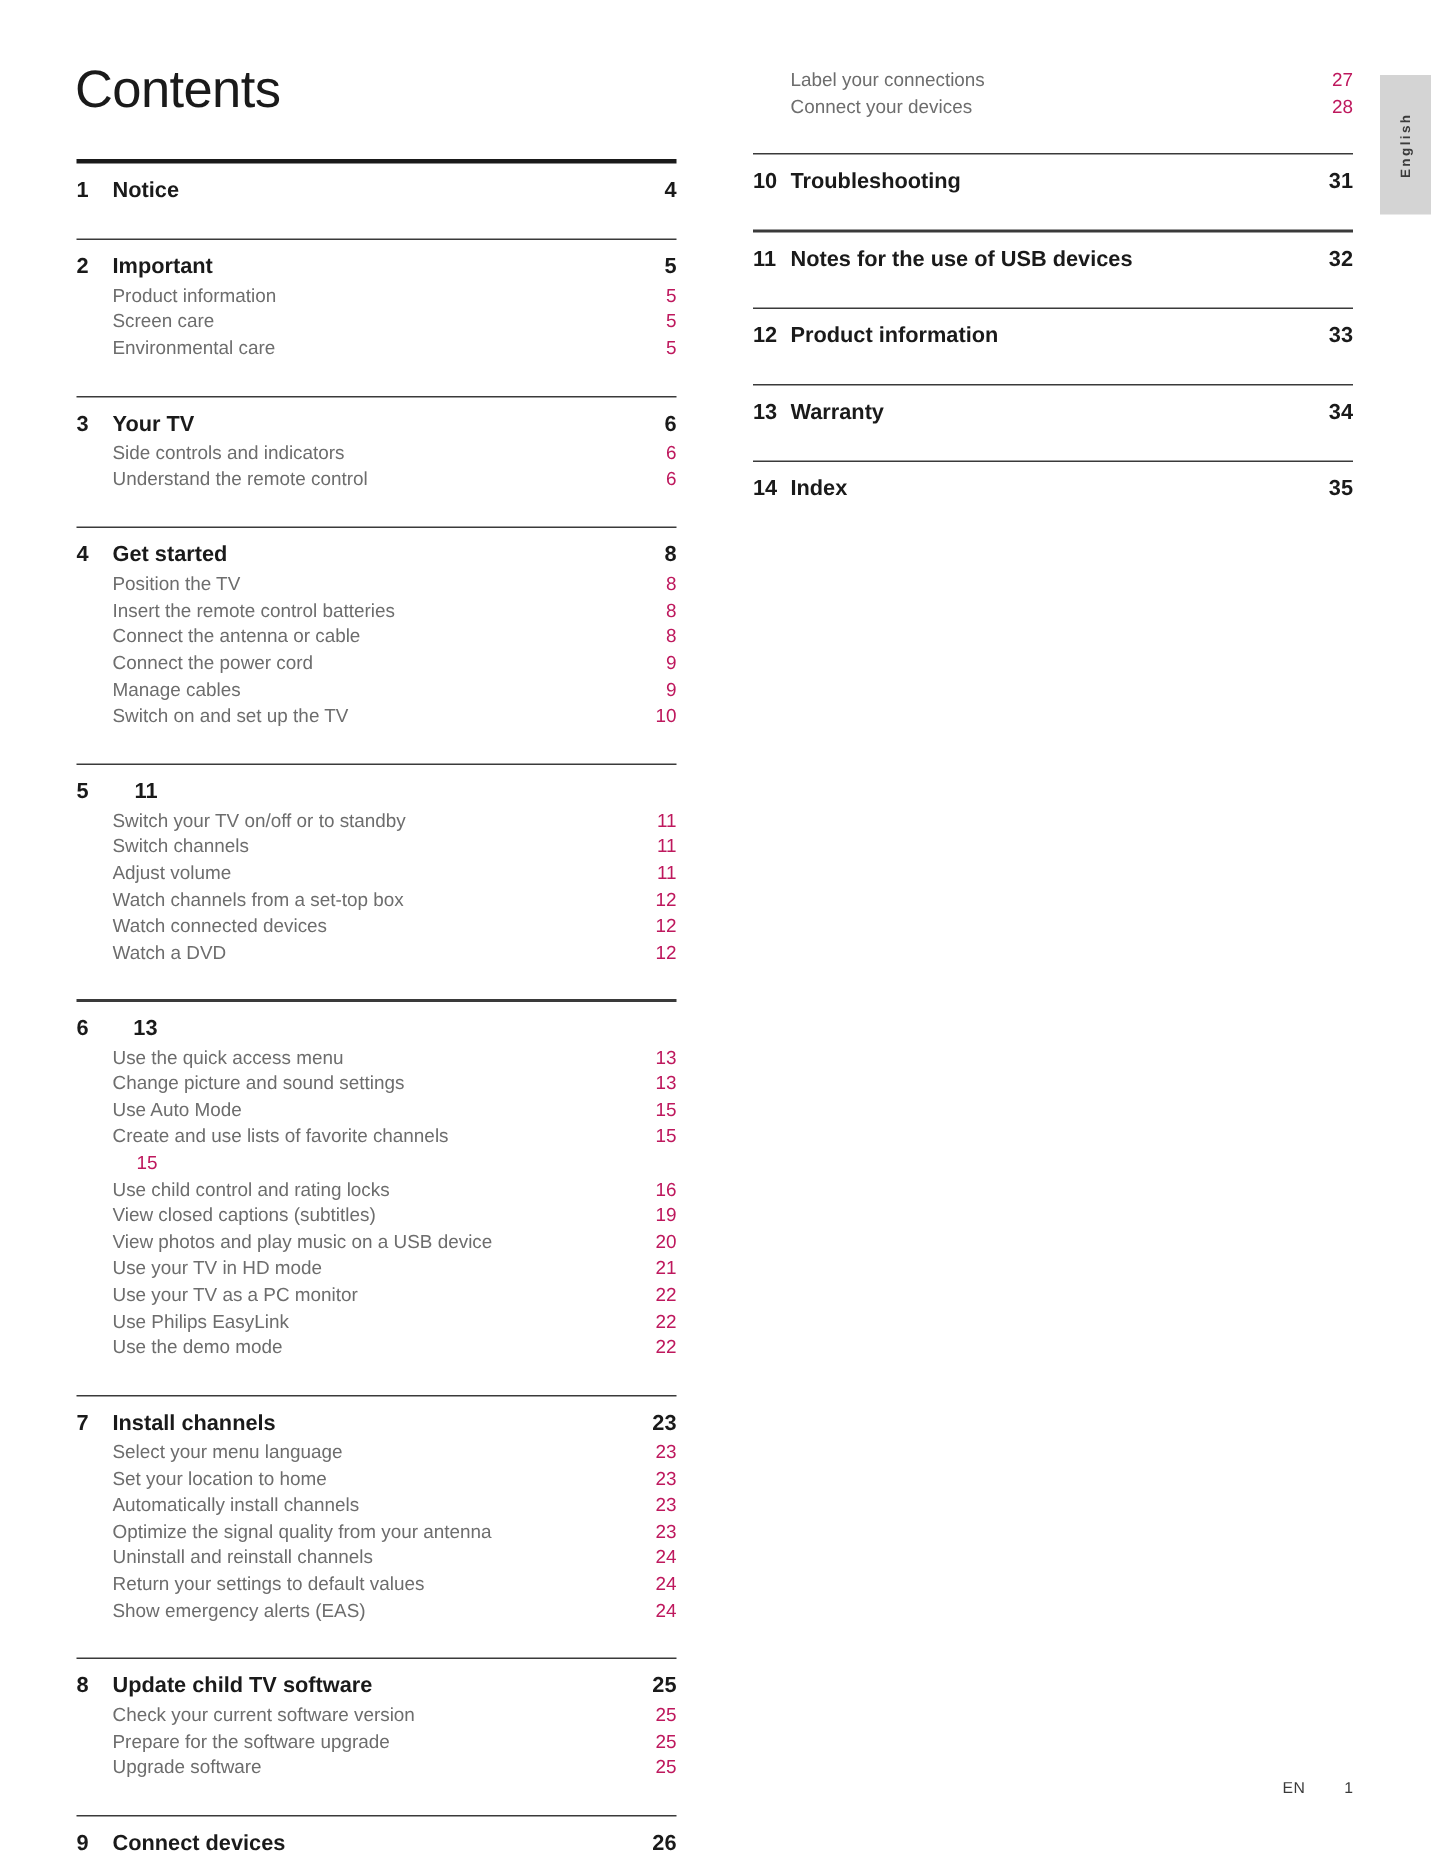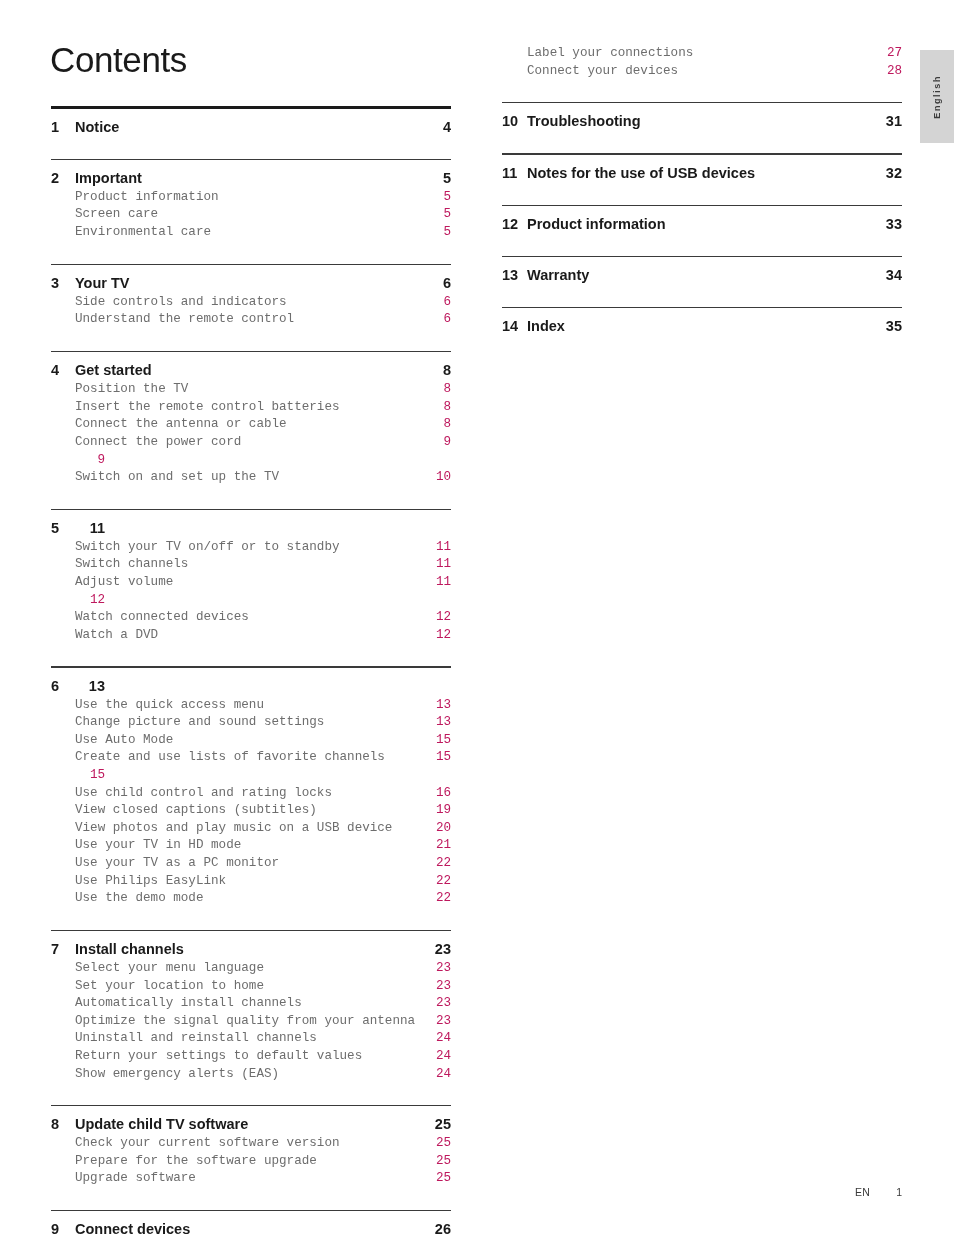--- a/index.html
+++ b/index.html
@@ -113,21 +113,21 @@
     font-size: 12.6px;
     font-weight: normal;
     color: #6d6d6d;
     line-height: 17.6px;
   }
   .col-left  .row.sub .num { width: 24px; }
   .col-right .row.sub .num { width: 25px; }
   .row.sub .pg { width: 30px; color: #be185d; }
 
   
-  .subs { margin-top: 1px; font-family: Liberation Mono, monospace; }
+  .subs { margin-top: 1px; }
 
   
   .footer {
     position: absolute;
     left: 0;
     top: 1186px;
     width: 842px;
     height: 16px;
   }
   .footer .f-en {
@@ -243,20 +243,21 @@
             <span class="label">Connect the antenna or cable</span>
             <span class="pg">8</span>
           </div>
           <div class="row sub">
             <span class="num"></span>
             <span class="label">Connect the power cord</span>
             <span class="pg">9</span>
           </div>
           <div class="row sub">
             <span class="num"></span>
+            <span class="label">Manage cables</span>
             <span class="pg">9</span>
           </div>
           <div class="row sub">
             <span class="num"></span>
             <span class="label">Switch on and set up the TV</span>
             <span class="pg">10</span>
           </div>
         </div>
       </div>
       <div class="toc-group">
@@ -278,20 +279,21 @@
             <span class="label">Switch channels</span>
             <span class="pg">11</span>
           </div>
           <div class="row sub">
             <span class="num"></span>
             <span class="label">Adjust volume</span>
             <span class="pg">11</span>
           </div>
           <div class="row sub">
             <span class="num"></span>
+            <span class="label">Watch channels from a set-top box</span>
             <span class="pg">12</span>
           </div>
           <div class="row sub">
             <span class="num"></span>
             <span class="label">Watch connected devices</span>
             <span class="pg">12</span>
           </div>
           <div class="row sub">
             <span class="num"></span>
             <span class="label">Watch a DVD</span>

